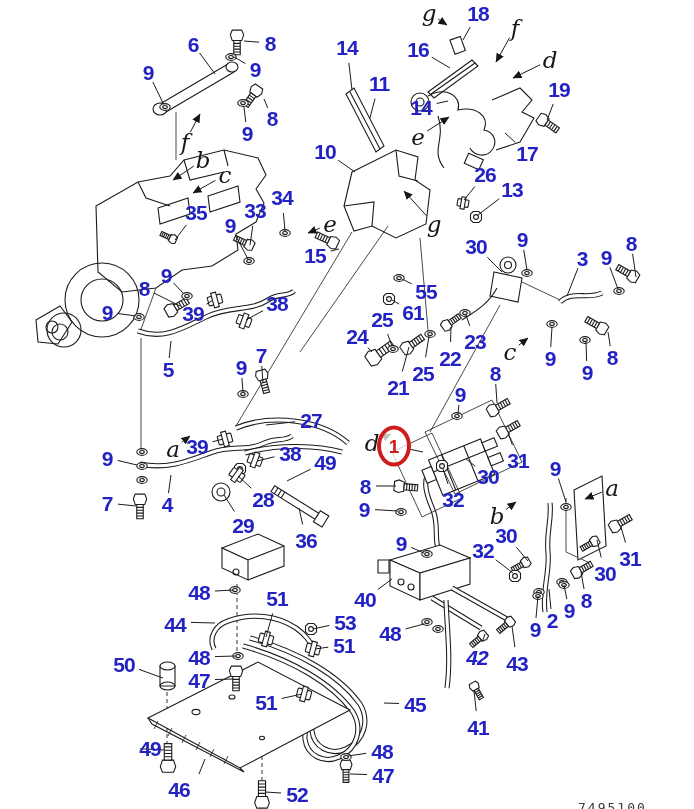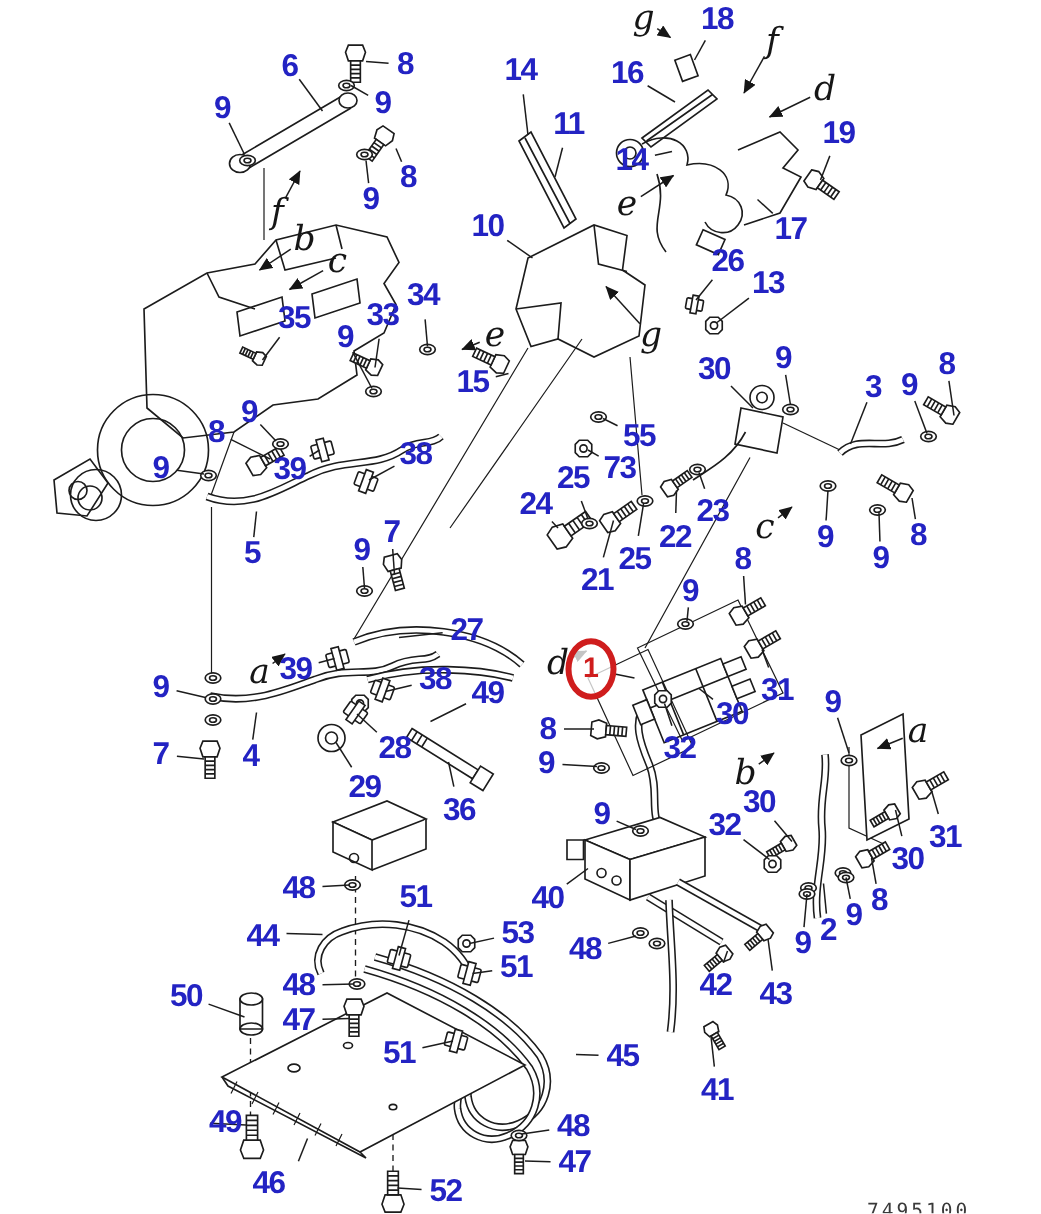--- a/index.html
+++ b/index.html
@@ -384,21 +384,21 @@
       <div class="callout" style="left: 522px; top: 239px;">9</div>
       <div class="callout" style="left: 582px; top: 258px;">3</div>
       <div class="callout" style="left: 606px; top: 257px;">9</div>
       <div class="callout" style="left: 631px; top: 243px;">8</div>
       <div class="callout" style="left: 166px; top: 275px;">9</div>
       <div class="callout" style="left: 144px; top: 288px;">8</div>
       <div class="callout" style="left: 107px; top: 312px;">9</div>
       <div class="callout" style="left: 193px; top: 313px;">39</div>
       <div class="callout" style="left: 277px; top: 303px;">38</div>
       <div class="callout" style="left: 426px; top: 291px;">55</div>
-      <div class="callout" style="left: 413px; top: 312px;">73</div>
+      <div class="callout" style="left: 413px; top: 312px;">61</div>
       <div class="callout" style="left: 382px; top: 319px;">25</div>
       <div class="callout" style="left: 357px; top: 336px;">24</div>
       <div class="callout" style="left: 423px; top: 373px;">25</div>
       <div class="callout" style="left: 398px; top: 387px; text-align: right;">21</div>
       <div class="callout" style="left: 450px; top: 358px;">22</div>
       <div class="callout" style="left: 475px; top: 341px;">23</div>
       <div class="callout" style="left: 550px; top: 358px;">9</div>
       <div class="callout" style="left: 587px; top: 372px;">9</div>
       <div class="callout" style="left: 612px; top: 357px;">8</div>
       <div class="callout" style="left: 168px; top: 369px;">5</div>
@@ -435,21 +435,21 @@
       <div class="callout" style="left: 390px; top: 633px;">48</div>
       <div class="callout" style="left: 199px; top: 592px;">48</div>
       <div class="callout" style="left: 277px; top: 598px;">51</div>
       <div class="callout" style="left: 175px; top: 624px;">44</div>
       <div class="callout" style="left: 345px; top: 622px;">53</div>
       <div class="callout" style="left: 344px; top: 645px;">51</div>
       <div class="callout" style="left: 199px; top: 657px;">48</div>
       <div class="callout" style="left: 124px; top: 664px;">50</div>
       <div class="callout" style="left: 199px; top: 680px;">47</div>
       <div class="callout" style="left: 266px; top: 702px;">51</div>
-      <div class="callout" style="left: 477px; top: 657px;">42</div>
+      <div class="callout" style="left: 477px; top: 657px; font-style: italic;">42</div>
       <div class="callout" style="left: 517px; top: 663px;">43</div>
       <div class="callout" style="left: 415px; top: 704px;">45</div>
       <div class="callout" style="left: 478px; top: 727px;">41</div>
       <div class="callout" style="left: 124px; top: 748px; margin-left: 26px;">49</div>
       <div class="callout" style="left: 179px; top: 789px;">46</div>
       <div class="callout" style="left: 297px; top: 794px;">52</div>
       <div class="callout" style="left: 382px; top: 751px;">48</div>
       <div class="callout" style="left: 383px; top: 775px;">47</div>
       <div class="letter" style="left: 429px; top: 13px;">g</div>
       <div class="letter" style="left: 515px; top: 28px;">f</div>

